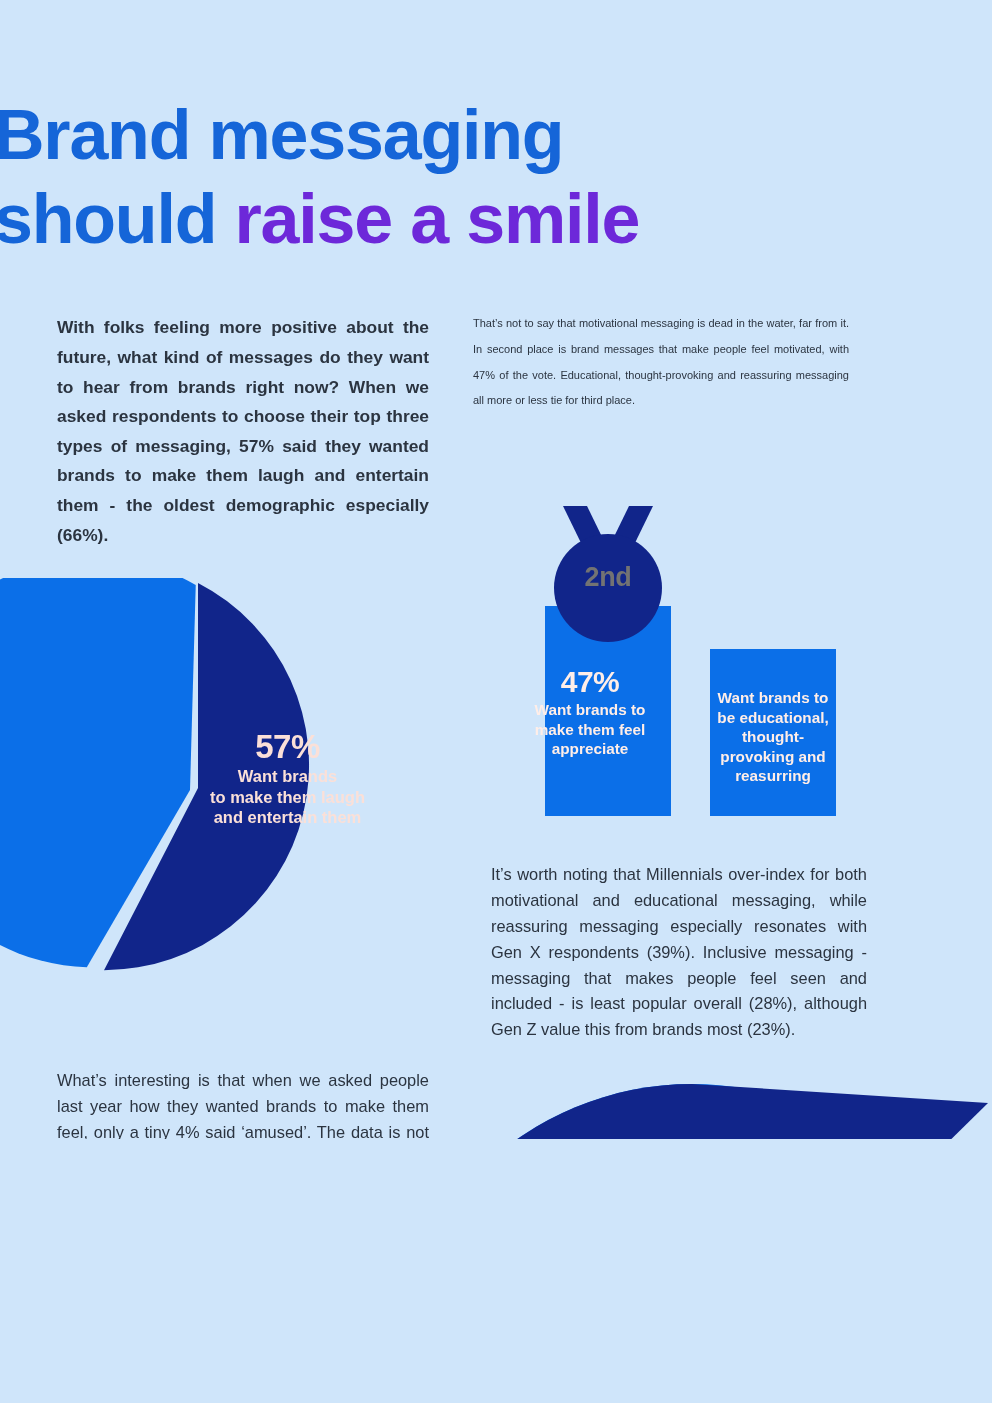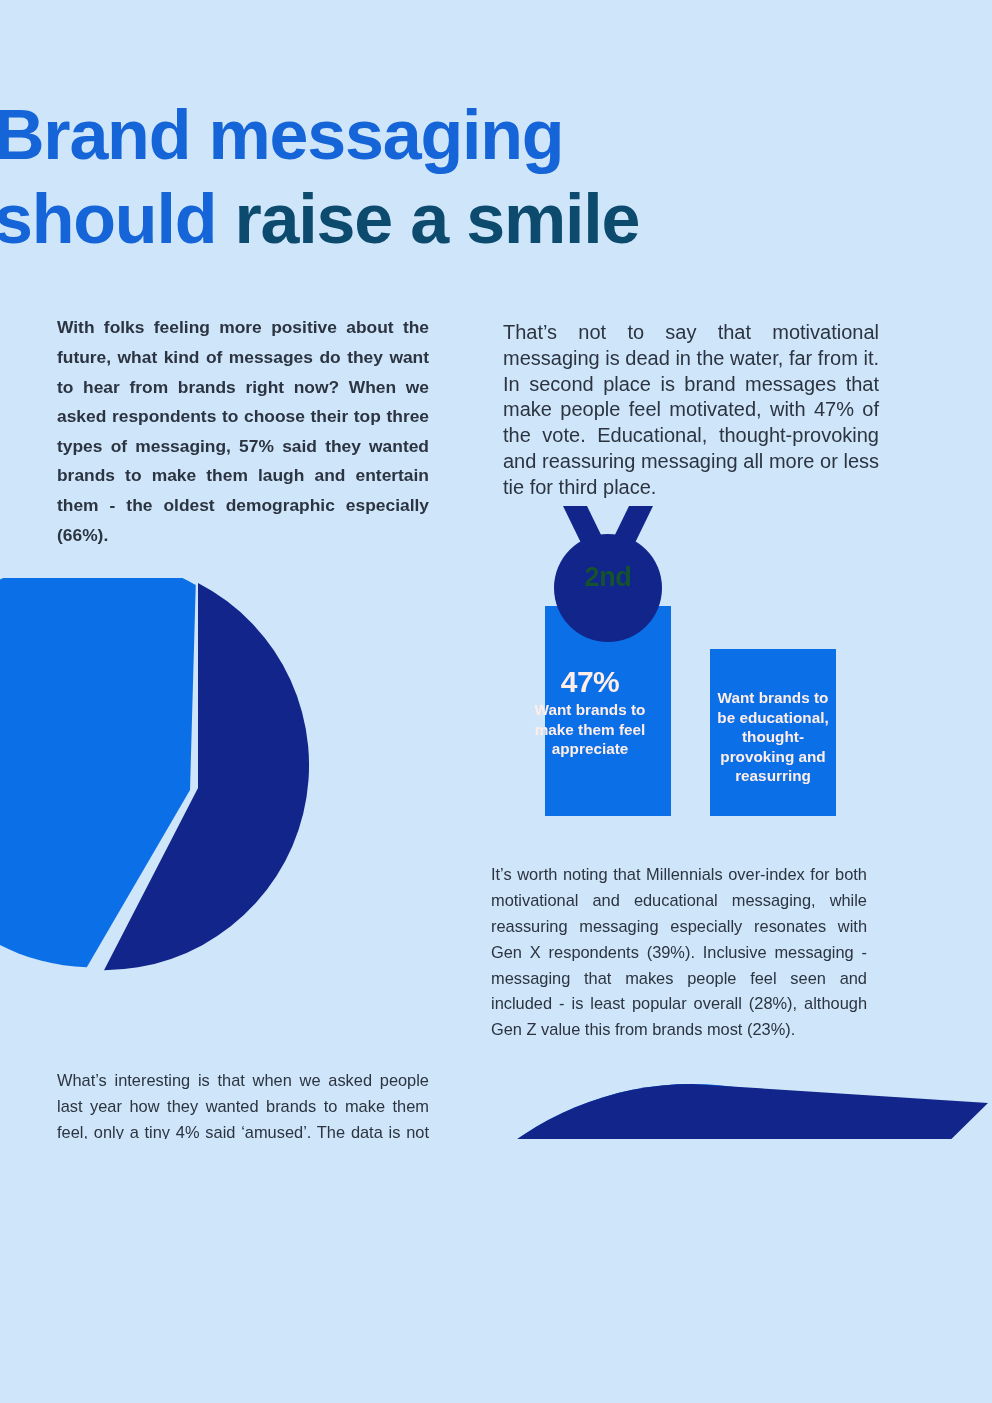--- a/index.html
+++ b/index.html
@@ -30,40 +30,40 @@
     left: -6px;
     top: 46px;
     width: 900px;
     font-size: 70px;
     line-height: 84px;
     font-weight: 700;
     letter-spacing: -1.2px;
     color: #1565d8;
   }
   .title .t-line { display: block; white-space: nowrap; }
-  .title .t-dark { color: #0c4a6e; }
+  .title .t-dark { color: #6d28d9; }
 
   
   .col-left-top {
     position: absolute;
     left: 57px;
     top: 296px;
     width: 372px;
     font-size: 17.4px;
     line-height: 29.6px;
     font-weight: 700;
     color: #2b3440;
     text-align: justify;
   }
   .col-right-top {
     position: absolute;
-    left: 503px;
+    left: 473px;
     top: 300px;
     width: 376px;
-    font-size: 20px;
+    font-size: 11px;
     line-height: 25.8px;
     font-weight: 400;
     color: #2b3440;
     text-align: justify;
   }
   .col-left-bottom {
     position: absolute;
     left: 57px;
     top: 1036px;
     width: 372px;
@@ -142,21 +142,21 @@
   .medal-3rd { left: 223px; top: 0px; }
   .medal svg { display: block; }
   .medal-text {
     position: absolute;
     left: 0;
     top: 64px;
     width: 118px;
     text-align: center;
     font-size: 27px;
     font-weight: 700;
-    color: #14532d;
+    color: #737373;
     letter-spacing: -0.3px;
   }
 
   .bar-text {
     position: absolute;
     text-align: center;
     color: #ffeee8;
     width: 126px;
   }
   .bar-text .big {
@@ -234,20 +234,26 @@
   <p class="col-right-mid">It’s worth noting that Millennials over-index for both motivational and educational messaging, while reassuring messaging especially resonates with Gen X respondents (39%). Inclusive messaging - messaging that makes people feel seen and included - is least popular overall (28%), although Gen Z value this from brands most (23%).</p>
   <p class="col-left-bottom">What’s interesting is that when we asked people last year how they wanted brands to make them feel, only a tiny 4% said ‘amused’. The data is not directly comparable but we still see a big shift in priorities; then, Americans most wanted brands to make them feel inspired and motivated, but now the world is stabilising, they’re seeking out entertainment again.</p>
 
   <div class="pie-wrap">
     <svg width="430" height="430" viewBox="0 0 430 430" aria-hidden="true">
 
       <path d="M 210 212 L 116.2 394.4 A 205 205 0 1 1 205.0 7.0 Z" transform="rotate(3 210 212)" fill="#0b6fe8"></path>
 
       <path d="M 218 210 L 218 5 A 205 205 0 0 1 124.0 392.2 Z" fill="#11258a"></path>
     </svg>
+    <div class="pie-label">
+      <span class="big">57%</span>
+      <span class="small">Want brands</span>
+      <span class="small">to make them laugh</span>
+      <span class="small">and entertain them</span>
+    </div>
   </div>
 
   <div class="podium">
 
     <div class="bar bar-2nd"></div>
     <div class="bar bar-3rd"></div>
 
     <div class="medal medal-2nd">
       <svg width="118" height="160" viewBox="0 0 118 160" aria-hidden="true">
         <g fill="#11258a">

